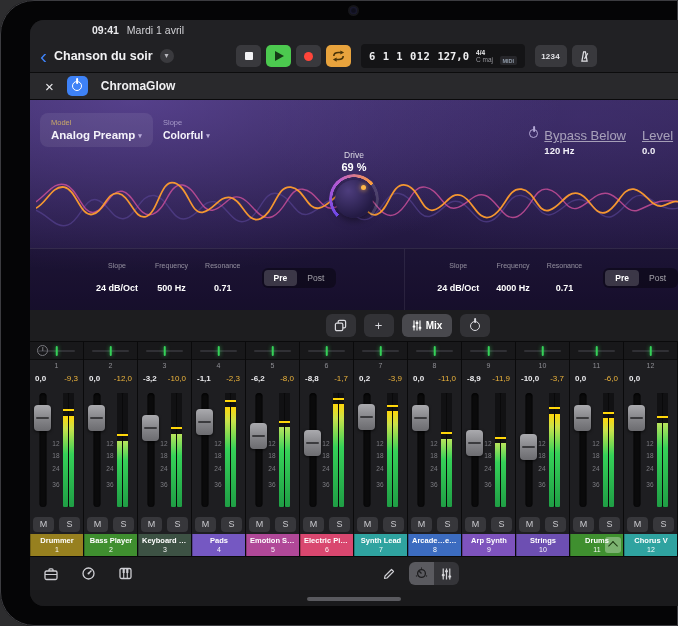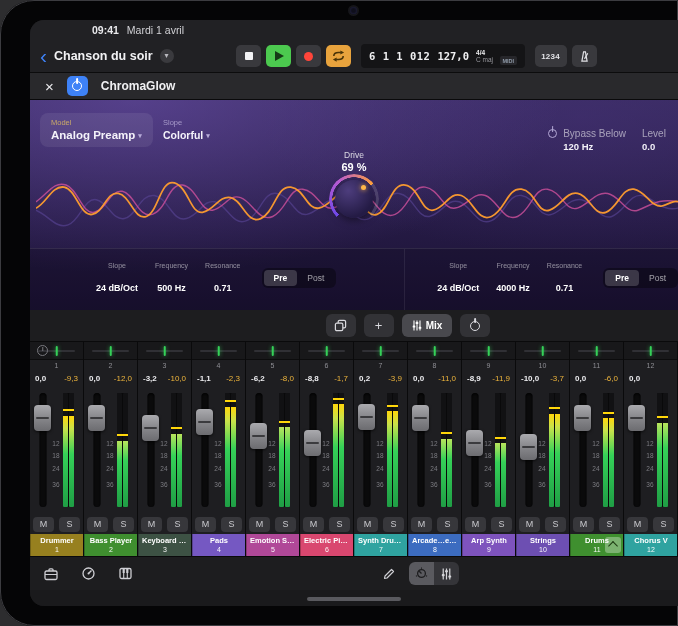--- a/index.html
+++ b/index.html
@@ -80,21 +80,21 @@
     box-shadow:0 2px 8px rgba(0,0,0,0.5); }
   .knob::before { content:""; position:absolute; inset:-6px; border-radius:50%;
     background:conic-gradient(from 225deg, #6e48e8 0deg, #b85bd0 95deg, #ff9f3a 186deg, rgba(255,255,255,0.14) 186deg 270deg, transparent 270deg 360deg);
     -webkit-mask:radial-gradient(circle, transparent 61%, #000 62%);
     mask:radial-gradient(circle, transparent 61%, #000 62%); }
   .knob::after { content:""; position:absolute; top:5px; right:7px; width:5px; height:5px; border-radius:50%;
     background:#ffb649; box-shadow:0 0 5px #ffb649; }
 
   .bypass-box { position:absolute; right:52px; top:28px; display:flex; gap:6px; align-items:flex-start; color:#b4a9d6; }
   .bypass-box .pwr, .level-box .pwr { width:9px; height:9px; margin-top:1px; }
-  .pb-label { font-size:10px; color:rgba(255,255,255,0.55); }
+  .pb-label { font-size:13px; color:rgba(255,255,255,0.55);text-decoration:underline; }
   .pb-value { font-size:9.5px; font-weight:700; color:#f2f0f8; margin-top:2px; }
   .level-box { position:absolute; right:-16px; top:28px; width:52px; }
 
   .wave-svg { position:absolute; left:6px; top:62px; width:calc(100% - 6px); height:88px; z-index:1; }
 
   .plugin-bottom { position:absolute; left:0; right:0; bottom:0; height:62px; display:flex;
     border-top:1px solid rgba(255,255,255,0.09); background:rgba(0,0,0,0.16); z-index:2; }
   .cut-sec { display:flex; flex-direction:column; padding-top:7px; }
   .cut-low { width:425px; padding-left:66px; }
   .cut-high { flex:1; padding-left:32px; border-left:1px solid rgba(255,255,255,0.08); }
@@ -627,21 +627,21 @@
                     <i class="fill"></i>
                   </div>
         <span class="peak-hold"></span>
       </div>
     </div>
     <div class="ms-row">
       <button class="ms">M</button>
       <button class="ms">S</button>
     </div>
     <div class="nameplate">
-      <span class="tname">Synth Drums</span>
+      <span class="tname">Synth Lead</span>
       <span class="tnum">7</span>
 
     </div>
   </div>
             <div class="strip" style="--strip-color: #3c6cc0; --fader: 22%; --meter: 60%;">
     <div class="pan-row">
       <span class="pan-line"></span>
       <span class="pan-tick"></span>
     </div>
     <div class="num-row">8</div>

